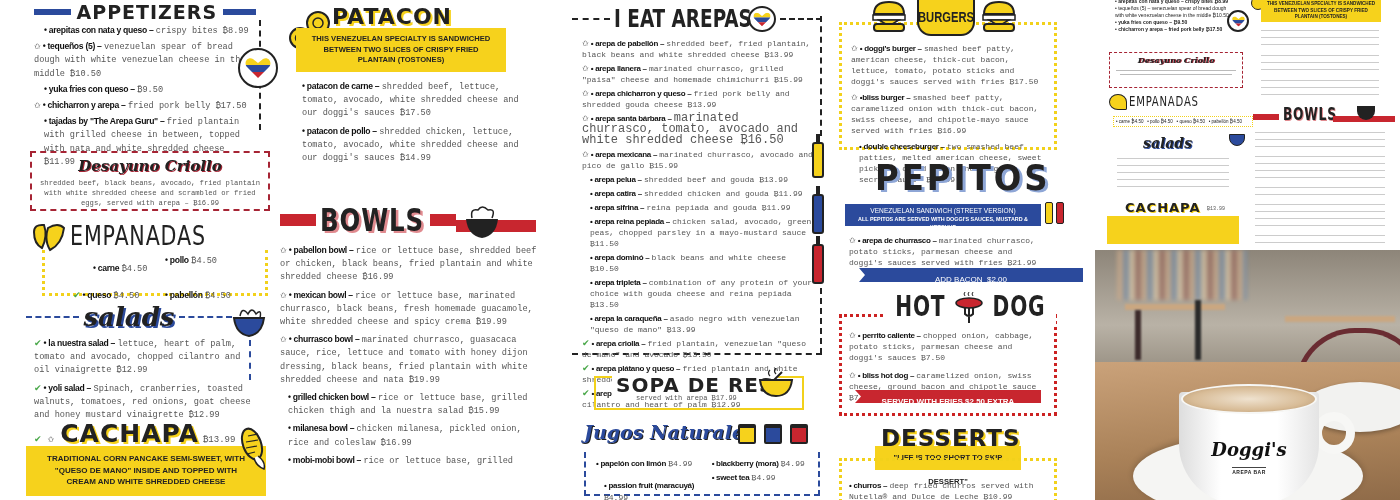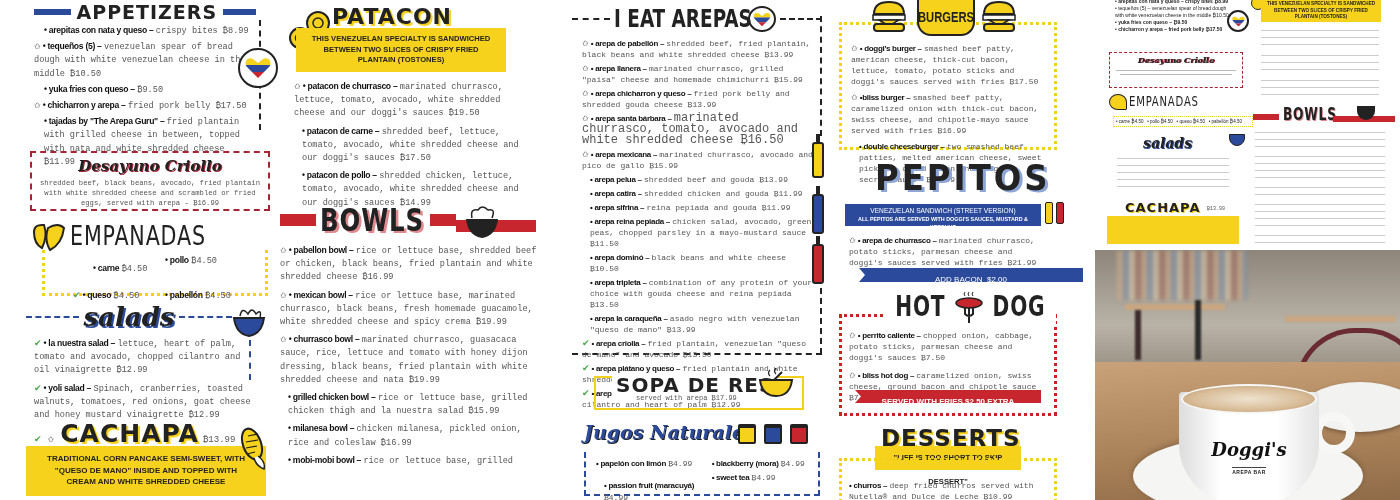--- a/index.html
+++ b/index.html
@@ -126,21 +126,20 @@
         <circle cx="30" cy="13" r="5" fill="none" stroke="#222" stroke-width="1.5"></circle>
         <circle cx="12" cy="28" r="10" fill="#f6d21c" stroke="#222" stroke-width="2"></circle>
         <circle cx="12" cy="28" r="4.5" fill="none" stroke="#222" stroke-width="1.5"></circle>
       </svg>
   </div>
   <div class="abs heavy" style="left:52px;top:2px;font-size:22px;line-height:30px;text-shadow:2px 2px 0 #f6d21c">PATACON</div>
   <div class="abs yellowbar center" style="left:16px;top:28px;width:210px;height:44px;padding:6px 8px 0;">
     <div class="caps" style="font-size:7.6px;font-weight:bold;line-height:10.5px;color:#222">THIS VENEZUELAN SPECIALTY IS SANDWICHED BETWEEN TWO SLICES OF CRISPY FRIED PLANTAIN (TOSTONES)</div>
   </div>
   <div class="abs" style="left:14px;top:80px;width:232px;">
-    <div class="item"><span class="star">✩</span><span class="name">• patacon de churrasco –</span> <span class="mono">marinated churrasco, lettuce, tomato, avocado, white shredded cheese and our doggi's sauces ₿19.50</span></div>
     <div class="item" style="padding-left:8px"><span class="name">• patacon de carne –</span> <span class="mono">shredded beef, lettuce, tomato, avocado, white shredded cheese and our doggi's sauces ₿17.50</span></div>
     <div class="item" style="padding-left:8px"><span class="name">• patacon de pollo –</span> <span class="mono">shredded chicken, lettuce, tomato, avocado, white shredded cheese and our doggi's sauces ₿14.99</span></div>
   </div>
 
   <div class="abs" style="left:0;top:214px;width:36px;height:12px;background:#c8262f"></div>
   <div class="abs thin" style="left:40px;top:202px;font-size:32px;line-height:36px;font-weight:bold;text-shadow:3px 2px 0 #e08a8f;transform:scaleX(0.85);transform-origin:left;">BOWLS</div>
   <div class="abs" style="left:150px;top:214px;width:26px;height:12px;background:#c8262f"></div>
   <div class="abs" style="left:176px;top:220px;width:80px;height:12px;background:#c8262f"></div>
   <div class="abs" style="left:184px;top:204px;">
     <svg width="36" height="36" viewBox="0 0 36 36">

